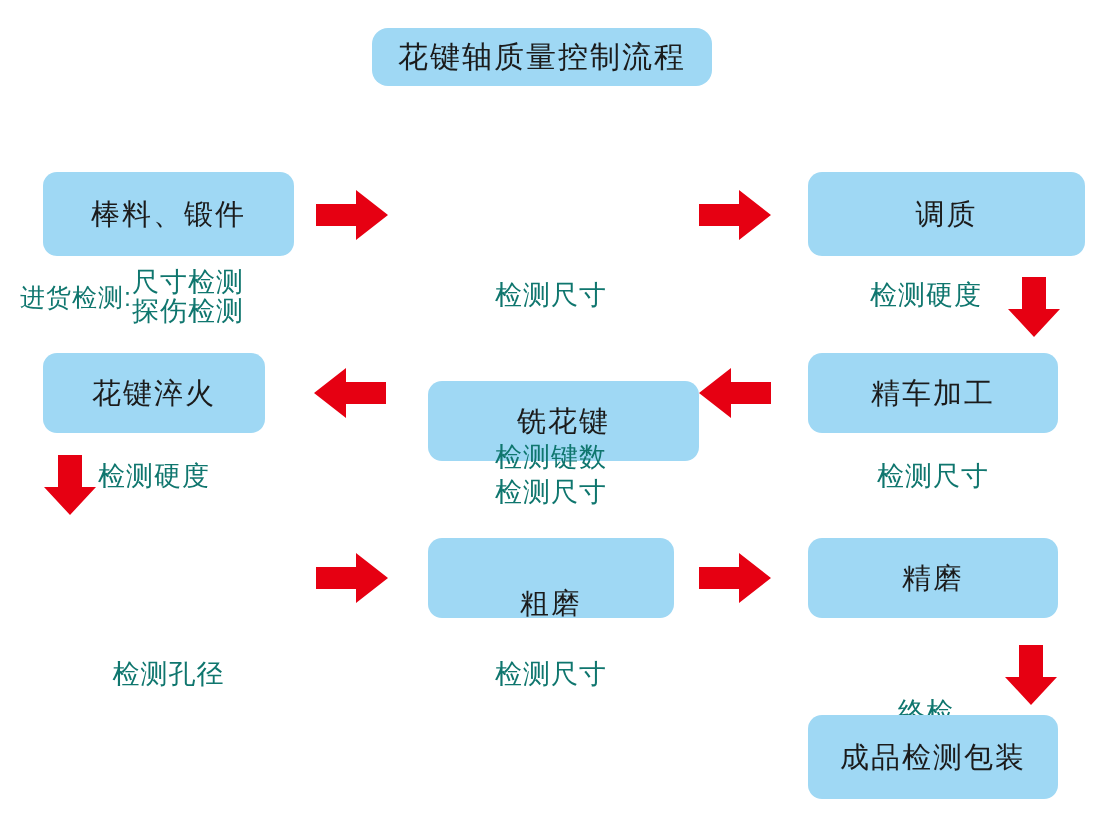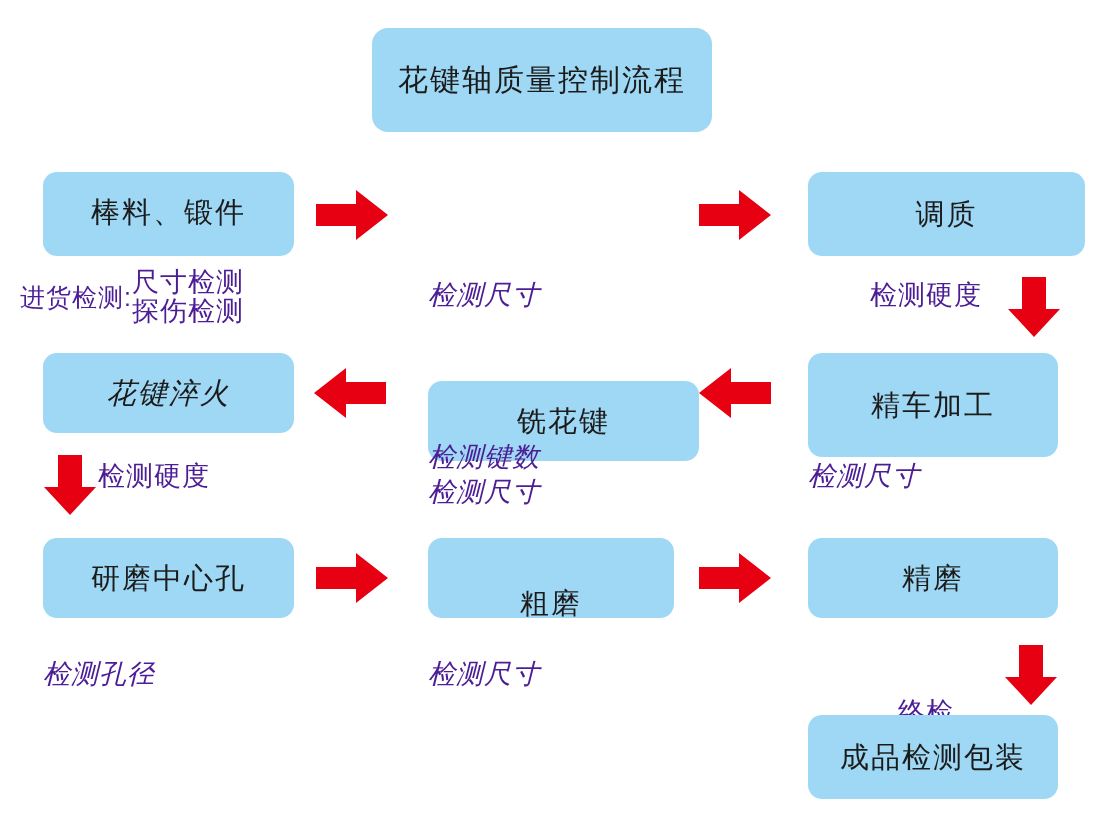--- a/index.html
+++ b/index.html
@@ -32,52 +32,52 @@
     white-space: nowrap;
   }
   .node.title {
     font-size: 30px;
     border-radius: 16px;
   }
 
   
   .caption {
     position: absolute;
-    color: #4c1d95;
+    color: #0f766e;
     font-size: 27px;
     line-height: 1.08;
     white-space: nowrap;
     letter-spacing: 1px;
   }
-  .caption.center { text-align: left; font-style: italic; }
+  .caption.center { text-align: center; }
   .caption .stack {
     display: inline-block;
     vertical-align: middle;
     text-align: left;
   }
   .caption .lead {
     display: inline-block;
     vertical-align: middle;
     font-size: 25px;
   }
 
   
   .arrow { position: absolute; }
   .arrow svg { display: block; }
 </style>
 </head>
 <body>
 
 <div id="canvas">
 
-  <div class="node title" style="left:372px; top:28px; width:340px; height:104px;">
+  <div class="node title" style="left:372px; top:28px; width:340px; height:58px;">
     <span>花键轴质量控制流程</span>
   </div>
 
-  <div class="node" style="left:43px; top:172px; width:251px; height:84px;font-family:Liberation Mono, monospace;">
+  <div class="node" style="left:43px; top:172px; width:251px; height:84px;">
     <span>棒料、锻件</span>
   </div>
 
   <div class="arrow" style="left:316px; top:190px;">
     <svg width="72" height="50" viewBox="0 0 72 50" aria-hidden="true">
       <polygon points="0,14 40,14 40,0 72,25 40,50 40,36 0,36" fill="#E60012"></polygon>
     </svg>
   </div>
 
 
@@ -98,62 +98,59 @@
   <div class="caption center" style="left:428px; top:281px; width:246px;">检测尺寸</div>
 
   <div class="caption" style="left:870px; top:281px;">检测硬度</div>
 
   <div class="arrow" style="left:1008px; top:277px;">
     <svg width="52" height="60" viewBox="0 0 52 60" aria-hidden="true">
       <polygon points="14,0 38,0 38,32 52,32 26,60 0,32 14,32" fill="#E60012"></polygon>
     </svg>
   </div>
 
-  <div class="node" style="left:43px; top:353px; width:251px; height:80px;font-style:italic;">
+  <div class="node" style="left:43px; top:353px; width:222px; height:80px;">
     <span>花键淬火</span>
   </div>
 
   <div class="arrow" style="left:314px; top:368px;">
     <svg width="72" height="50" viewBox="0 0 72 50" aria-hidden="true">
       <polygon points="72,14 32,14 32,0 0,25 32,50 32,36 72,36" fill="#E60012"></polygon>
     </svg>
   </div>
 
   <div class="node" style="left:428px; top:353px; width:271px; height:80px;margin-top:28px;">
     <span>铣花键</span>
   </div>
 
   <div class="arrow" style="left:699px; top:368px;">
     <svg width="72" height="50" viewBox="0 0 72 50" aria-hidden="true">
       <polygon points="72,14 32,14 32,0 0,25 32,50 32,36 72,36" fill="#E60012"></polygon>
     </svg>
   </div>
 
-  <div class="node" style="left:808px; top:353px; width:250px; height:104px;">
+  <div class="node" style="left:808px; top:353px; width:250px; height:80px;">
     <span>精车加工</span>
   </div>
 
   <div class="arrow" style="left:44px; top:455px;">
     <svg width="52" height="60" viewBox="0 0 52 60" aria-hidden="true">
       <polygon points="14,0 38,0 38,32 52,32 26,60 0,32 14,32" fill="#E60012"></polygon>
     </svg>
   </div>
 
   <div class="caption" style="left:98px; top:462px;">检测硬度</div>
 
   <div class="caption center" style="left:428px; top:443px; width:246px;">
     <span style="display:block">检测键数</span>
     <span style="display:block; margin-top:6px;">检测尺寸</span>
   </div>
 
   <div class="caption center" style="left:808px; top:462px; width:250px;">检测尺寸</div>
 
-  <div class="node" style="left:43px; top:538px; width:251px; height:80px;">
-    <span>研磨中心孔</span>
-  </div>
 
   <div class="arrow" style="left:316px; top:553px;">
     <svg width="72" height="50" viewBox="0 0 72 50" aria-hidden="true">
       <polygon points="0,14 40,14 40,0 72,25 40,50 40,36 0,36" fill="#E60012"></polygon>
     </svg>
   </div>
 
   <div class="node" style="left:428px; top:538px; width:246px; height:80px;align-items:flex-end;">
     <span>粗磨</span>
   </div>

